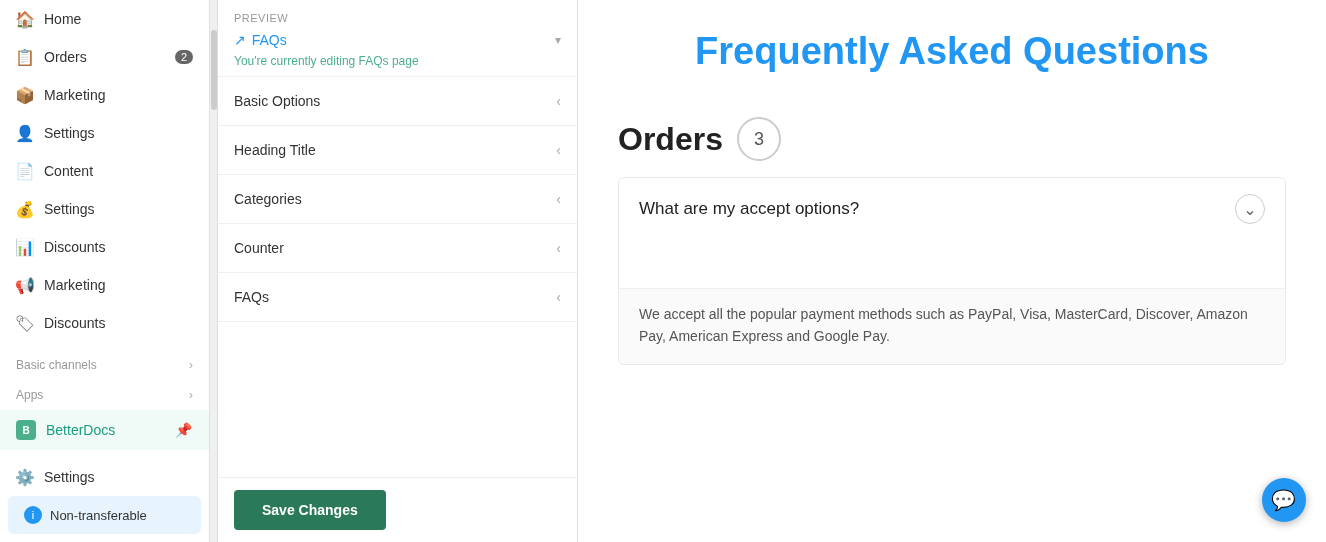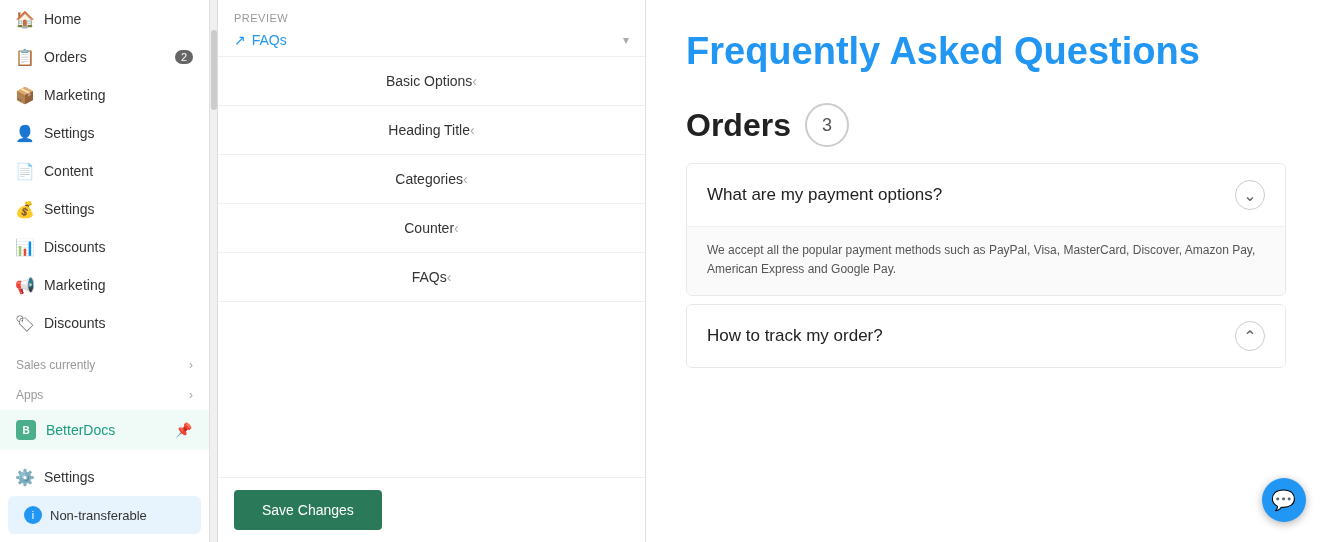--- a/index.html
+++ b/index.html
@@ -78,21 +78,21 @@
       width: 18px; height: 18px;
       background: #2196f3;
       border-radius: 50%;
       color: white; font-size: 11px;
       display: flex; align-items: center; justify-content: center;
       flex-shrink: 0;
     }
 
     
     .middle-panel {
-      width: 428px;
+      width: 360px;
       background: #fff;
       border-right: 1px solid #e0e0e0;
       display: flex;
       flex-direction: column;
       height: 542px;
       flex-shrink: 0;
     }
     .preview-header {
       padding: 12px 16px 8px;
       border-bottom: 1px solid #f0f0f0;
@@ -116,54 +116,55 @@
     .editing-note {
       font-size: 12px;
       color: #4caf8b;
       margin-top: 6px;
     }
     .accordion-item {
       border-bottom: 1px solid #f0f0f0;
       padding: 16px;
       display: flex;
       align-items: center;
-      justify-content: center;
+      justify-content: space-between;
       cursor: pointer;
       font-size: 14px;
       color: #333;
     }
     .accordion-item .chev { color: #aaa; font-size: 14px; }
     .middle-footer {
       margin-top: auto;
       padding: 12px 16px;
       border-top: 1px solid #f0f0f0;
     }
     .save-btn {
       background: #2a7a5a;
       color: #fff;
       border: none;
       border-radius: 4px;
       padding: 12px 28px;
       font-size: 14px;
       cursor: pointer;
-      font-weight: 400;
+      font-weight: 700;
     }
 
     
     .right-preview {
       flex: 1;
       background: #fff;
       overflow-y: auto;
       padding: 30px 40px;
     }
     .faq-main-title {
       font-size: 38px;
       font-weight: 700;
       color: #2196f3;
-      margin-bottom: 30px;
+      margin-bottom: 44px;
+      text-align: center;
     }
     .orders-section {
       margin-bottom: 20px;
     }
     .orders-heading {
       display: flex;
       align-items: center;
       gap: 14px;
       margin-bottom: 16px;
     }
@@ -200,25 +201,26 @@
       width: 30px; height: 30px;
       border-radius: 50%;
       border: 1px solid #ccc;
       display: flex; align-items: center; justify-content: center;
       color: #666;
       font-size: 16px;
       flex-shrink: 0;
     }
     .faq-answer {
       padding: 14px 20px 16px;
-      font-size: 12px;
+      font-size: 14px;
       color: #555;
       line-height: 1.6;
       background: #fafafa;
       border-top: 1px solid #f0f0f0;
+      margin-top: 48px;
     }
     .chat-bubble {
       position: fixed;
       bottom: 20px;
       right: 20px;
       width: 44px; height: 44px;
       background: #2196f3;
       border-radius: 50%;
       display: flex; align-items: center; justify-content: center;
       color: white; font-size: 20px;
@@ -264,21 +266,21 @@
     <span>Marketing</span>
   </div>
   <div class="sidebar-item">
     <span class="icon">🏷</span>
     <span>Discounts</span>
   </div>
 
   <div class="sidebar-divider"></div>
 
   <div class="sidebar-section-label">
-    <span>Sales currently</span>
+    <span>Basic channels</span>
     <span class="arrow">›</span>
   </div>
 
   <div class="sidebar-section-label">
     <span>Apps</span>
     <span class="arrow">›</span>
   </div>
 
   <div class="sidebar-app-item">
     <div class="sidebar-app-icon">B</div>
@@ -304,20 +306,21 @@
 </div>
 
 <div class="middle-panel">
   <div class="preview-header">
     <div class="preview-label">PREVIEW</div>
     <div class="preview-link">
       <span class="ext-icon">↗</span>
       <span>FAQs</span>
       <span class="chevron">▾</span>
     </div>
+    <div class="editing-note">You're currently editing FAQs page</div>
   </div>
 
   <div>
     <div class="accordion-item">
       <span>Basic Options</span>
       <span class="chev">‹</span>
     </div>
     <div class="accordion-item">
       <span>Heading Title</span>
       <span class="chev">‹</span>
@@ -345,28 +348,22 @@
   <div class="faq-main-title">Frequently Asked Questions</div>
 
   <div class="orders-section">
     <div class="orders-heading">
       <span class="orders-title">Orders</span>
       <span class="orders-counter">3</span>
     </div>
 
     <div class="faq-item">
       <div class="faq-question">
-        <span>What are my payment options?</span>
+        <span>What are my accept options?</span>
         <div class="faq-toggle">⌄</div>
       </div>
       <div class="faq-answer">We accept all the popular payment methods such as PayPal, Visa, MasterCard, Discover, Amazon Pay, American Express and Google Pay.</div>
     </div>
 
-    <div class="faq-item">
-      <div class="faq-question">
-        <span>How to track my order?</span>
-        <div class="faq-toggle">⌃</div>
-      </div>
-    </div>
   </div>
 </div>
 
 <div class="chat-bubble">💬</div>
 
 </body></html>

